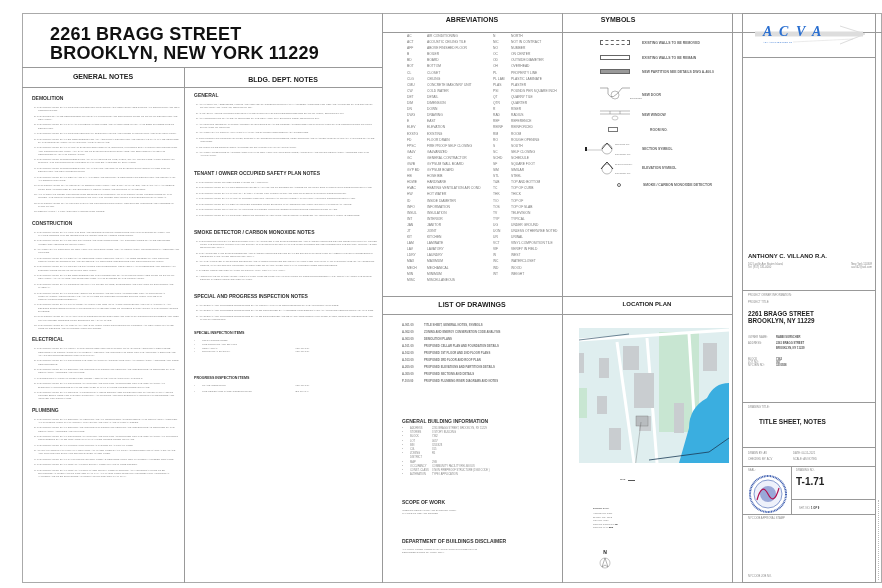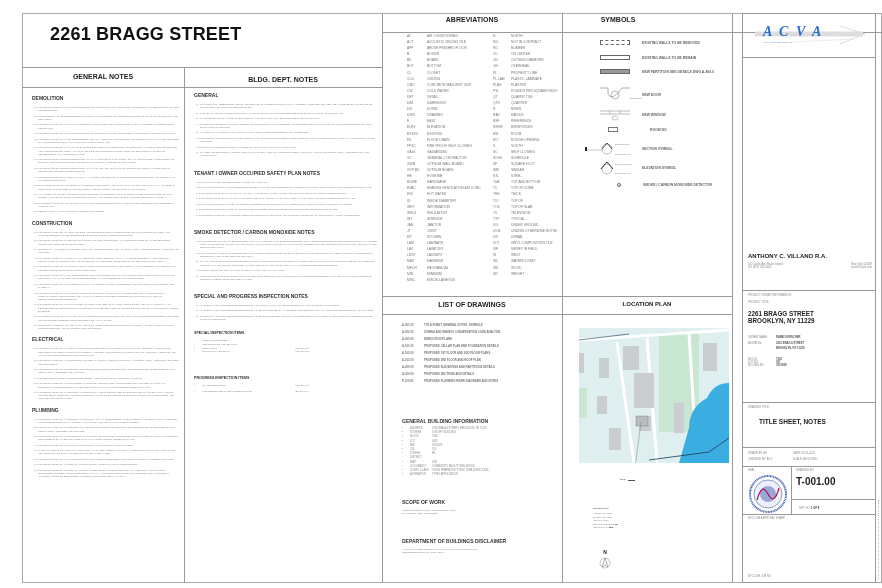--- a/index.html
+++ b/index.html
@@ -20,20 +20,21 @@
 .gb-row .b{width:8px}.gb-row .k{width:22px}
 .tb-small{font-size:2.7px;color:#888}
 </style>
 </head>
 <body>
 
 <div class="abs" style="left:22px;top:13px;width:860px;height:570px;border:1px solid #aaa;"></div>
 
 <div class="abs" style="left:50px;top:25px;">
   <div class="h-title">2261 BRAGG STREET</div>
+  <div class="h-title">BROOKLYN,  NEW  YORK 11229</div>
 </div>
 <div class="line" style="left:22px;top:67px;width:360px;height:1px"></div>
 <div class="line" style="left:22px;top:87px;width:360px;height:1px"></div>
 <div class="line" style="left:184px;top:67px;width:1px;height:516px"></div>
 <div class="line" style="left:382px;top:13px;width:1px;height:570px"></div>
 
 <div class="abs sec-h" style="left:22px;top:73px;width:162px;font-size:7px;">GENERAL  NOTES</div>
 <div class="abs" id="gn" style="left:32px;top:95px;width:148px;">
     <div class="sub-h" style="margin: 0px 0px 5px;">DEMOLITION</div>
     <div class="note">1) THE CONTRACTOR SHALL PROVIDE PROTECTION TO EXISTING ADJACENT SURFACES DURING ALL DEMOLITION AND NEW CONSTRUCTION.</div>
@@ -761,19 +762,19 @@
 <div class="abs tb-small" style="left:748px;top:469px">SEAL:</div>
 <div class="abs" style="left:748px;top:474px;width:40px;height:40px">
   <svg width="40" height="40" viewBox="0 0 40 40">
     <circle cx="20" cy="20" r="18" fill="none" stroke="#3f5fb0" stroke-width="2" stroke-dasharray="1 .6"></circle>
     <circle cx="20" cy="20" r="14" fill="#eef1fb" stroke="#3f5fb0" stroke-width=".6"></circle>
     <circle cx="20" cy="20" r="8" fill="#9aa8d8"></circle>
     <path d="M9 26 Q14 8 20 20 T31 14" fill="none" stroke="#b01050" stroke-width="1.2"></path>
   </svg>
 </div>
 <div class="abs tb-small" style="left:796px;top:469px">DRAWING NO.</div>
-<div class="abs" style="left:796px;top:476px;font-weight:bold;font-size:10px;color:#222">T-001.00</div>
+<div class="abs" style="left:796px;top:476px;font-weight:bold;font-size:10px;color:#222">T-1.71</div>
 <div class="line" style="left:791px;top:499px;width:85px;height:1px"></div>
 <div class="abs tb-small" style="left:799px;top:507px"><span>SHT. NO.</span> <b style="color:#333">1 OF 9</b></div>
 <div class="line" style="left:742px;top:514px;width:134px;height:1px"></div>
 <div class="abs tb-small" style="left:748px;top:517px">NYC DOB APPROVAL STAMP</div>
 <div class="abs tb-small" style="left:748px;top:575px">NYC DOB JOB NO.</div>
 <div class="abs" style="left:878px;top:500px;width:2px;height:80px;border-left:1px dotted #bbb"></div>
 
 </body></html>

